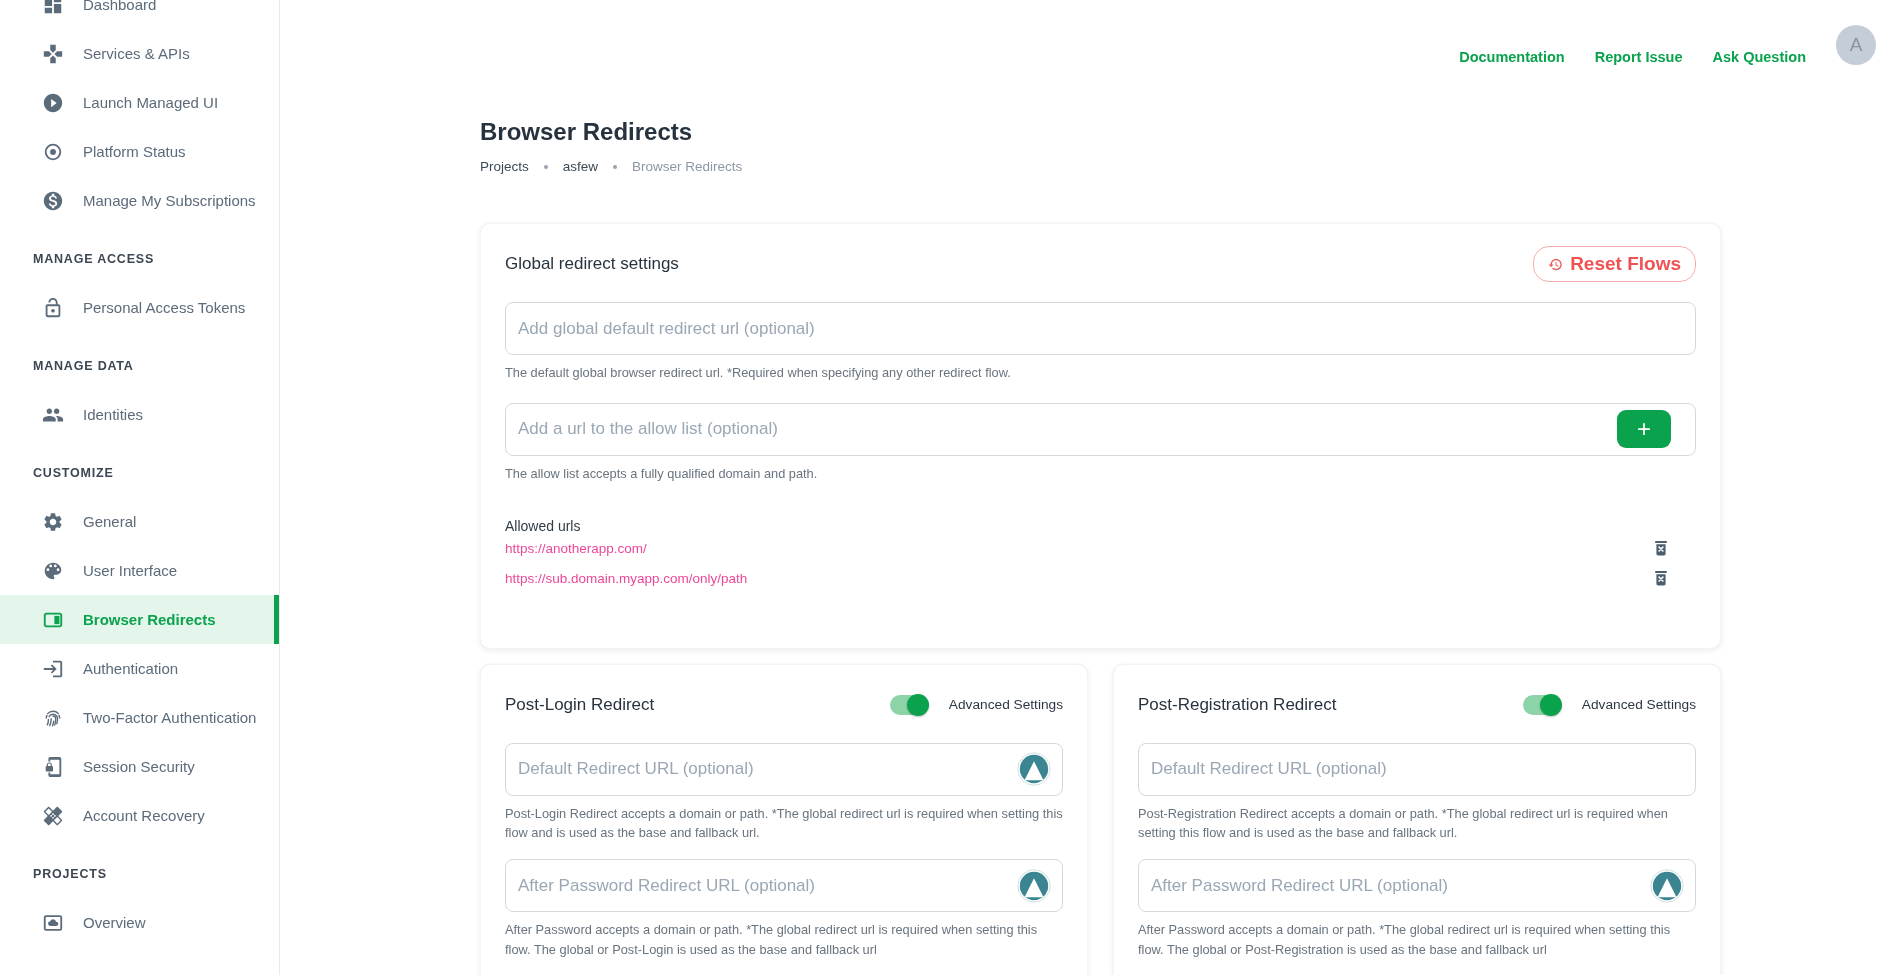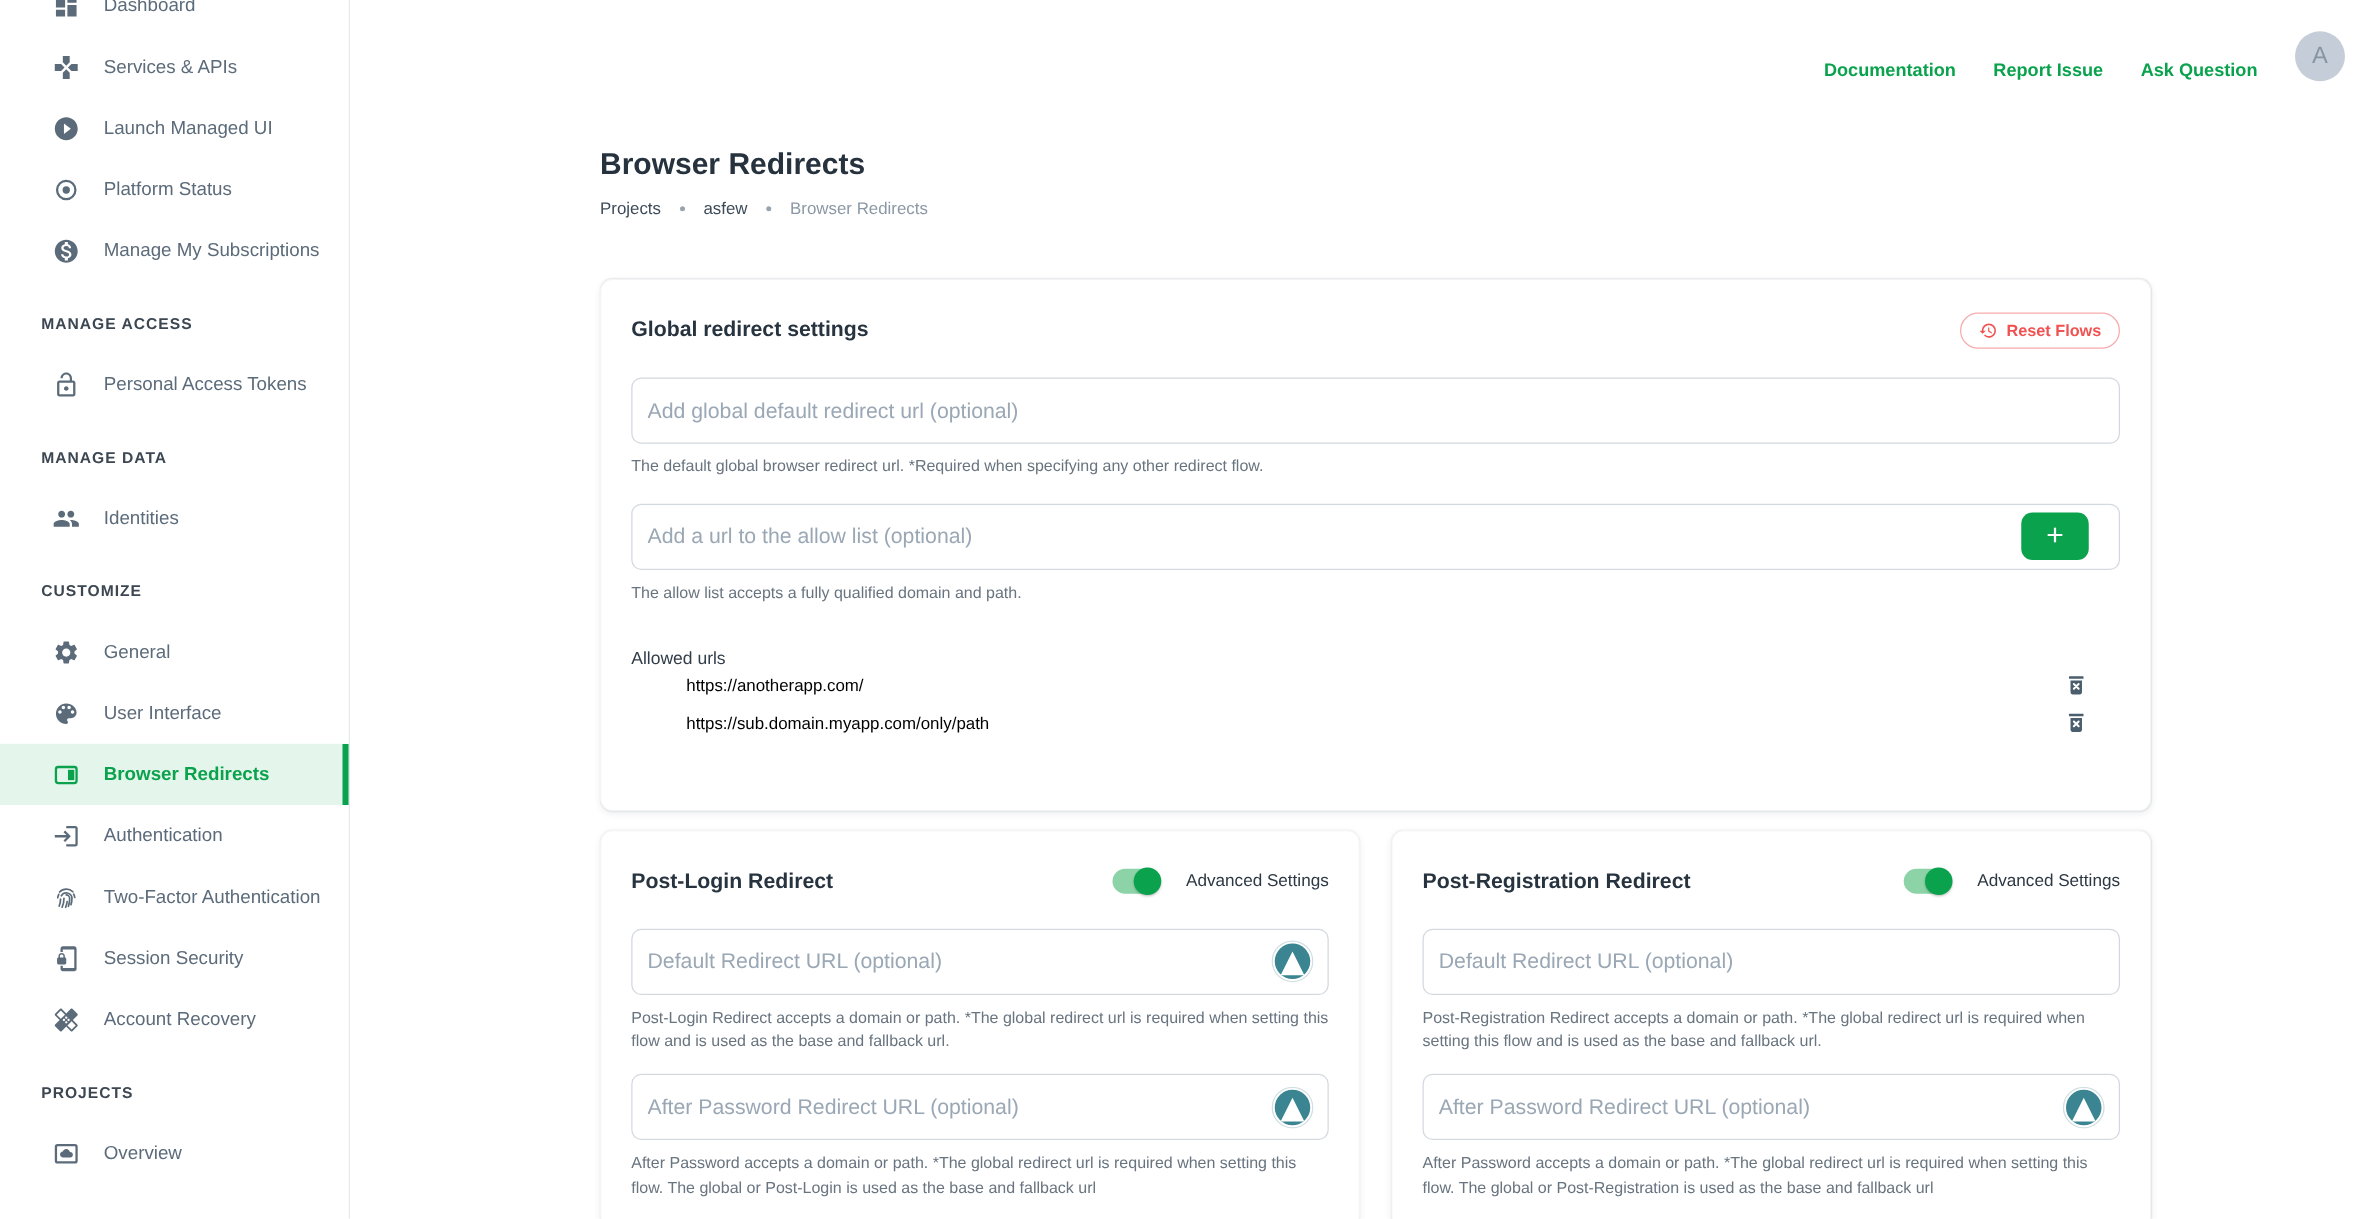--- a/index.html
+++ b/index.html
@@ -37,46 +37,46 @@
   h1.page-title { margin-top:53px; font-size:24px; line-height:28px; color:#26323e; }
   .breadcrumb { margin-top:13px; display:flex; align-items:center; gap:15px;
                 font-size:13.5px; color:#3d4a57; }
   .breadcrumb .dot { width:4px; height:4px; border-radius:50%; background:#97a3af; }
   .breadcrumb .muted { color:#8b98a5; }
 
   .card { background:#fff; border-radius:10px; border:1px solid #f2f4f5;
           box-shadow:0 2px 6px rgba(40,50,60,.08), 0 0 1px rgba(40,50,60,.1); }
   .card-global { margin-top:49px; padding:26px 24px 54px; }
   .card-head { display:flex; align-items:center; justify-content:space-between; height:28px; }
-  .card-title { font-size:17px; font-weight:bold; color:#27333f; }
+  .card-title { font-size:17px; font-weight:normal; color:#27333f; }
 
   .btn-reset { display:flex; align-items:center; gap:7px; border:1px solid var(--danger-border);
                color:var(--danger); background:#fff; border-radius:16px; padding:6px 14px;
-               font-size:13px; font-weight:bold; cursor:pointer;
+               font-size:19px; font-weight:bold; cursor:pointer;
                font-family:"Liberation Sans", sans-serif; }
   .btn-reset svg { width:15px; height:15px; }
 
   .input-wrap { position:relative; }
   .text-input { width:100%; height:53px; border:1px solid #d4d9df; border-radius:8px;
                 padding:0 70px 0 12px; font-size:17px; color:#2b3743; outline:none;
                 font-family:Liberation Sans, sans-serif; background:#fff; }
   .text-input::placeholder { color:#9aa7b4; }
   .mt24 { margin-top:24px; } .mt20 { margin-top:20px; } .mt16 { margin-top:16px; }
   .helper { margin-top:8px; font-size:12.8px; color:#68747f; line-height:1.55; }
 
   .btn-add { position:absolute; right:25px; top:50%; transform:translateY(-50%);
              width:54px; height:38px; border-radius:9px; background:var(--accent);
              border:none; color:#fff; font-size:24px; line-height:1; cursor:pointer;
              display:flex; align-items:center; justify-content:center; }
 
   .allowed-title { margin-top:34px; font-size:14px; font-weight:normal; color:#303c48; }
   .url-row { margin-top:0; height:30px; display:flex; align-items:center;
              justify-content:space-between; padding-right:24px; }
   .url-row:first-of-type { margin-top:14px; }
-  .url-text { font-size:13.5px; color:#000000;margin-left:44px; }
+  .url-text { font-size:13.5px; color:#ec4899; }
   .btn-trash { background:none; border:none; cursor:pointer; padding:0;
                width:22px; height:24px; color:#4a5e6e; }
   .btn-trash svg { width:20px; height:22px; }
 
   .flow-grid { margin-top:15px; display:grid; grid-template-columns:1fr 1fr; gap:25px; }
   .card-flow { padding:26px 24px 26px; }
   .toggle-group { display:flex; align-items:center; gap:21px; }
   .toggle { width:38px; height:20px; border-radius:10px; background:var(--toggle-track);
             position:relative; cursor:pointer; }
   .toggle .knob { position:absolute; right:-1px; top:-1px; width:22px; height:22px;

